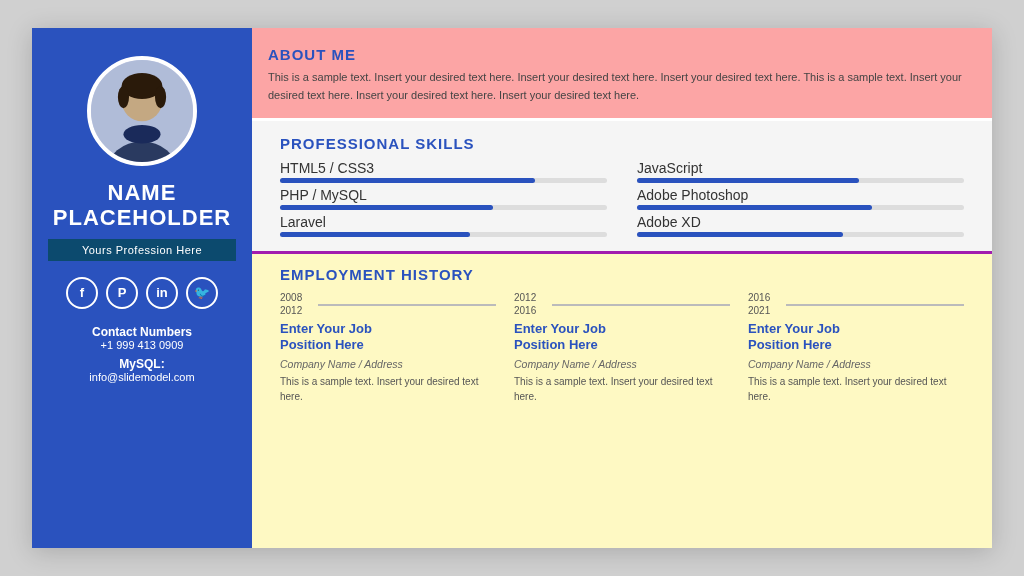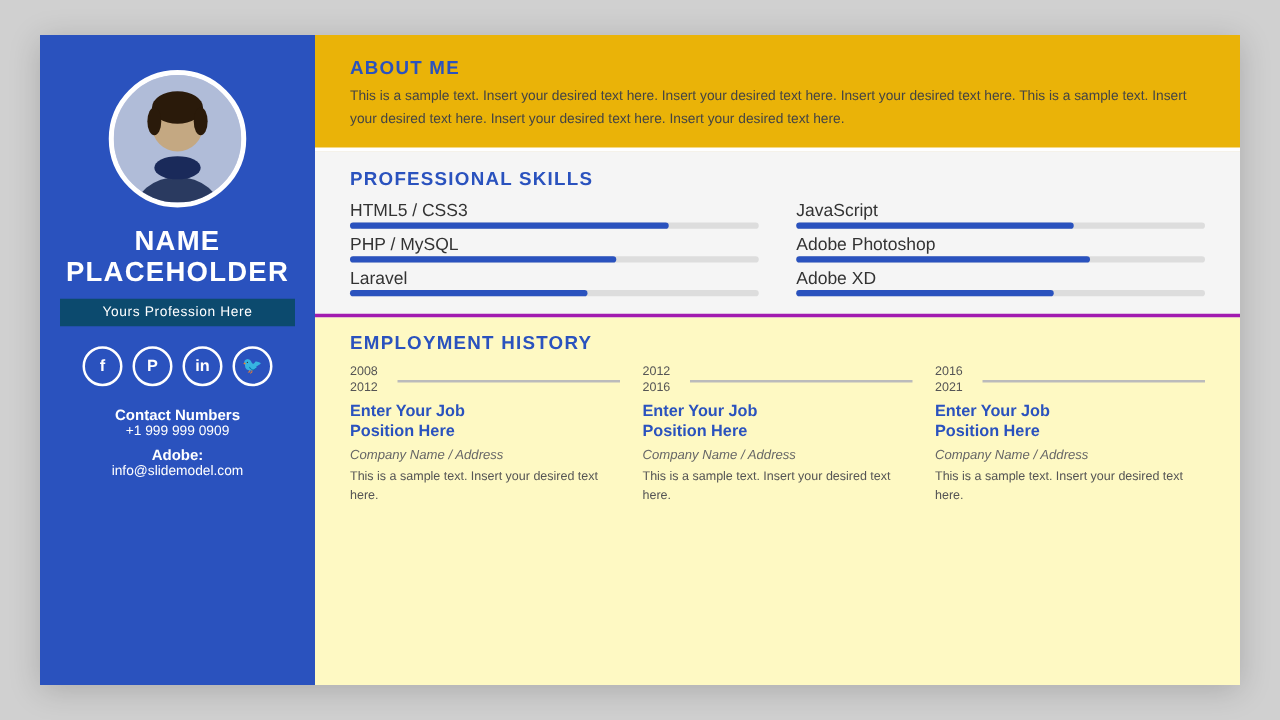--- a/index.html
+++ b/index.html
@@ -95,22 +95,22 @@
     
     .content {
       flex: 1;
       background: #f5f5f5;
       display: flex;
       flex-direction: column;
       padding: 0;
       overflow: hidden;
     }
     .about-section {
-      background: #eab308;
-      padding: 18px 28px 14px 28px;
+      background: #fca5a5;
+      padding: 18px 28px 14px 16px;
       border-bottom: 3px solid #fff;
     }
     .section-title {
       font-size: 15px;
       font-weight: 900;
       color: #2a52be;
       text-transform: uppercase;
       letter-spacing: 1px;
       margin-bottom: 6px;
     }
@@ -231,24 +231,24 @@
     </div>
     <div class="sidebar-profession">Yours Profession Here</div>
     <div class="social-icons">
       <div class="social-icon">f</div>
       <div class="social-icon">P</div>
       <div class="social-icon">in</div>
       <div class="social-icon">🐦</div>
     </div>
     <div class="sidebar-contact">
       <div class="label">Contact Numbers</div>
-      <div>+1 999 999 0909</div>
+      <div>+1 999 413 0909</div>
     </div>
     <div class="sidebar-contact">
-      <div class="label">Adobe:</div>
+      <div class="label">MySQL:</div>
       <div>info@slidemodel.com</div>
     </div>
   </div>
 
   <div class="content">
 
     <div class="about-section">
       <div class="section-title">ABOUT ME</div>
       <div class="about-text">This is a sample text. Insert your desired text here. Insert your desired text here. Insert your desired text here. This is a sample text. Insert your desired text here. Insert your desired text here. Insert your desired text here.</div>
     </div>

